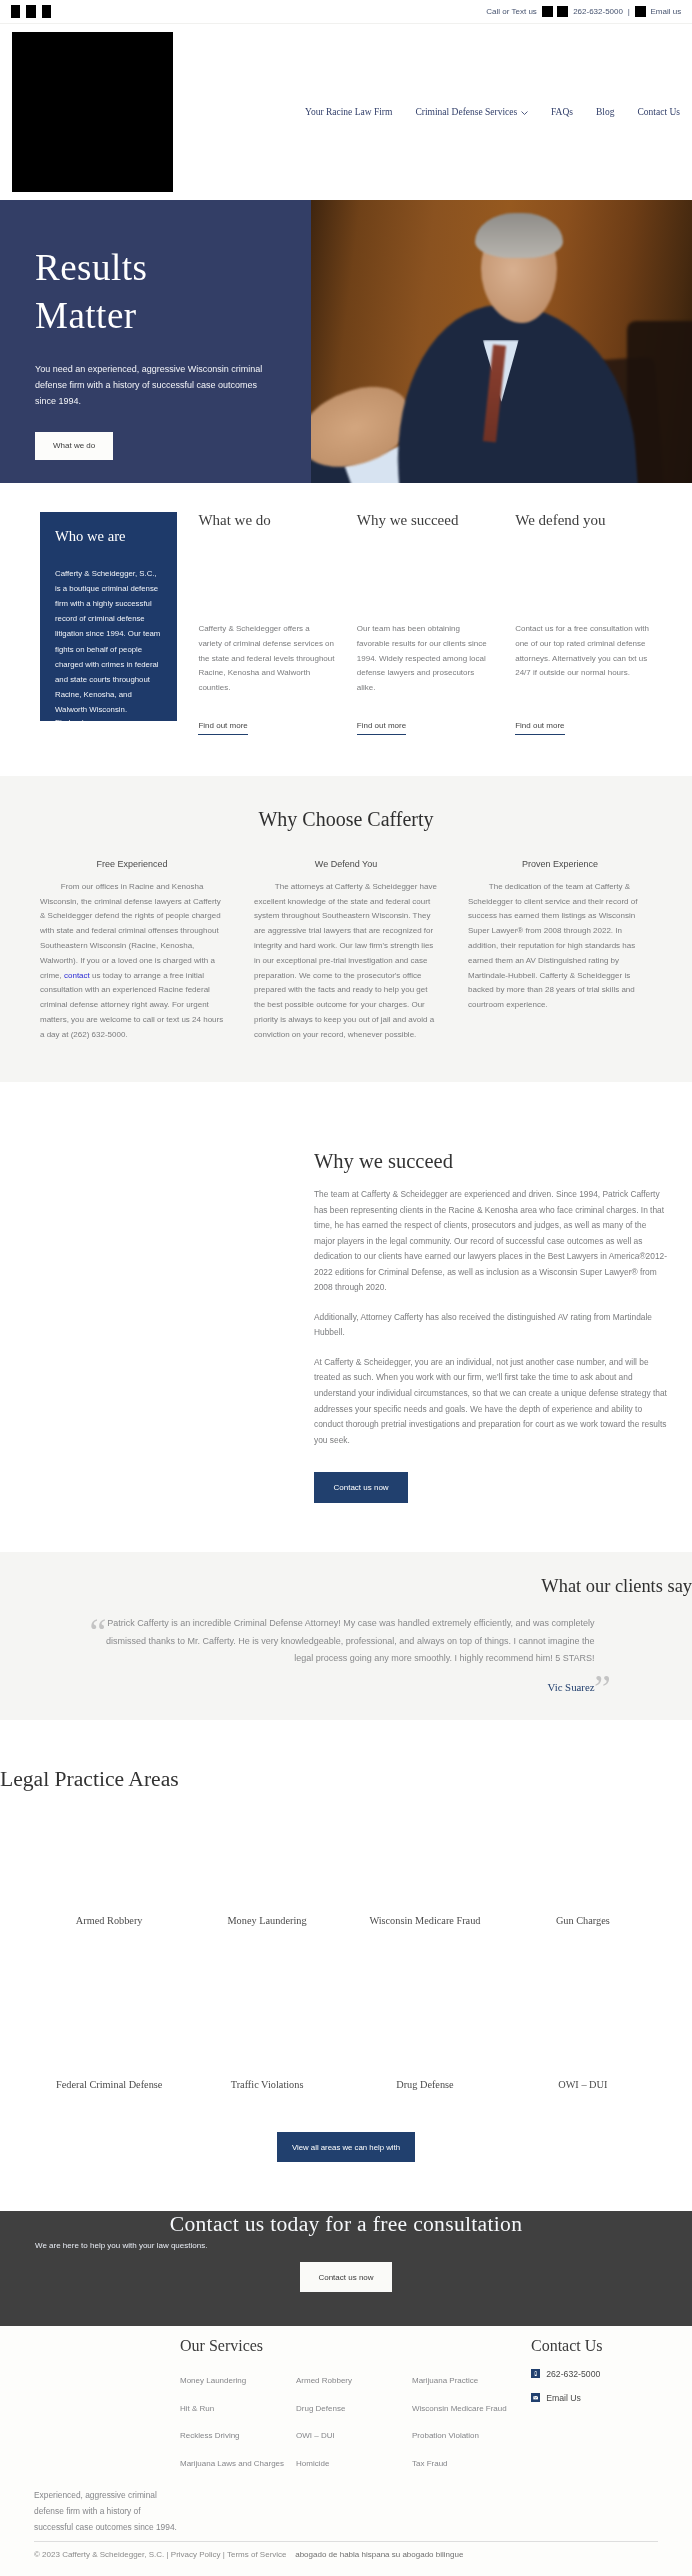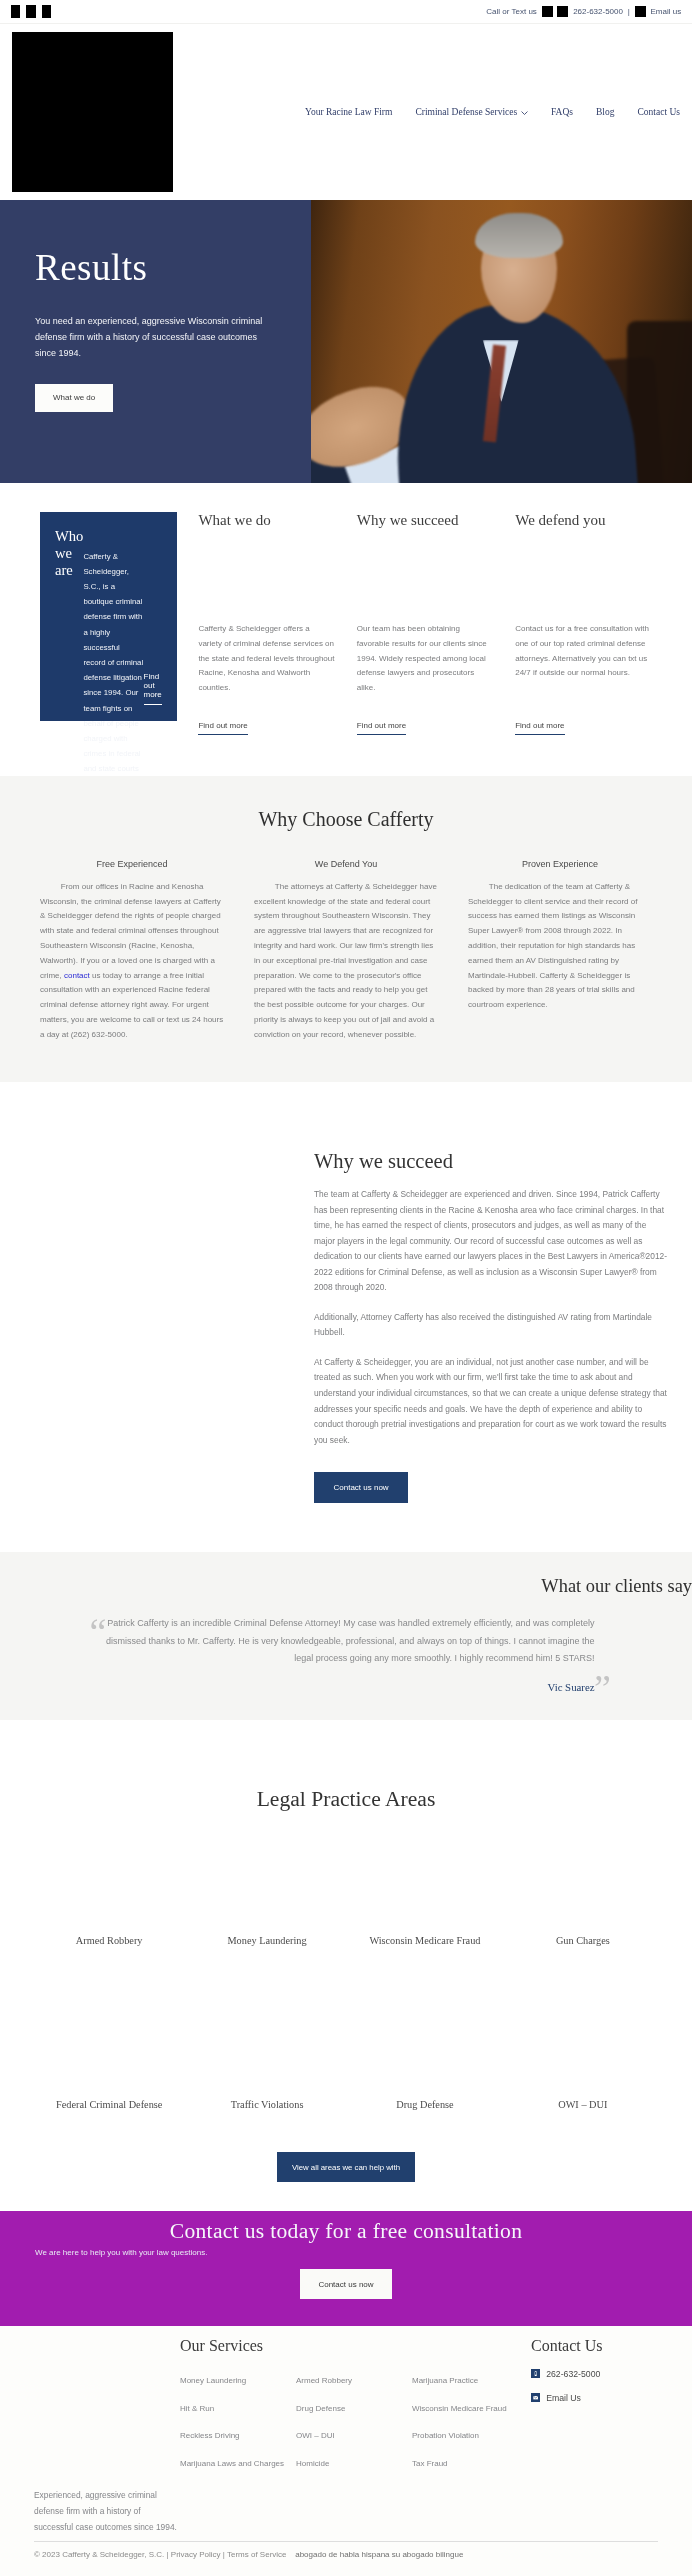--- a/index.html
+++ b/index.html
@@ -57,21 +57,21 @@
   .cuff { left: 38px; bottom: -7.6px; width: 70px; height: 38px; background: #d7e3f1;
           transform: rotate(-20deg); filter: blur(1.1px); }
   .sleeve { left: -38px; bottom: -43px; width: 146px; height: 92px; background: #1c2840;
             transform: rotate(24deg); filter: blur(1.1px); }
 
   
   .intro { height: 293px; background: #fff; padding-top: 29px; overflow: hidden; }
   .intro-grid { width: 612px; margin: 0 auto; display: grid;
                 grid-template-columns: repeat(4, 1fr); gap: 21.6px; }
   .who-card { background: #1e3a6a; color: #fff; height: 209px; padding: 16px 15px;
-              display: flex; }
+              display: flex; flex-direction: column; }
   .who-card h3 { font-family: "Liberation Serif", serif; font-size: 14.6px; font-weight: 400; }
   .who-card p { margin-top: 20.5px; font-size: 7.8px; line-height: 1.95; color: #f2f4f8; }
   .who-card .find-link { margin-top: auto; color: #fff; border-bottom: 1.1px solid #fff;
                          padding-bottom: 4.9px; width: fit-content; font-size: 8px; }
   .intro-col { display: flex; flex-direction: column; height: 223px; }
   .intro-col h3 { font-family: "Liberation Serif", serif; font-size: 15px; font-weight: 400; color: #3d3d3d; }
   .intro-col p { margin-top: 93px; font-size: 8px; line-height: 1.85; color: #7b7c7e; }
   .intro-col .find-link { margin-top: auto; color: #454545; border-bottom: 1.6px solid #21406e;
                           padding-bottom: 4.3px; width: fit-content; font-size: 8px; }
 
@@ -99,34 +99,34 @@
   .quote-wrap { position: relative; width: 573px; margin: 18.4px auto 0; padding: 0 38px; }
   .quote-mark { position: absolute; font-family: "Liberation Serif", serif; font-size: 38px;
                 color: #c4c4c4; line-height: 1; }
   .quote-open { left: 30px; top: -2.2px; }
   .quote-close { right: 21.6px; bottom: -14px; }
   .quote-text { font-size: 9px; line-height: 1.95; color: #898a8c; }
   .quote-author { margin-top: 13px; font-family: "Liberation Serif", serif; font-size: 10.8px; color: #23406e; }
 
   
   .practice { height: 491px; background: #fff; padding-top: 47px; overflow: hidden; }
-  .practice h2 { text-align: center; font-family: "Liberation Serif", serif; font-weight: 400;
-                 font-size: 21.6px; color: #333; margin-top: 20px; }
+  .practice h2 { font-family: "Liberation Serif", serif; font-weight: 400;
+                 font-size: 21.6px; color: #333; }
   .pa-grid { width: 612px; margin: 31px auto 0; display: grid;
              grid-template-columns: repeat(4, 1fr); column-gap: 19.5px; row-gap: 59px; }
   .pa-card { text-align: center; }
   .pa-img { height: 81px; background: #fff; }
   .pa-label { margin-top: 8.7px; font-family: "Liberation Serif", serif; font-size: 10.3px;
               color: #4b4b4b; line-height: 1.5; }
   .pa-btn-row { text-align: center; margin-top: 40px; }
   .pa-btn { display: inline-block; background: #21406e; color: #fff; font-size: 7.8px;
             padding: 10.3px 15px; border: none; cursor: pointer; }
 
   
-  .cta { height: 115px; background: #a21caf; padding-top: 8px; overflow: hidden; }
+  .cta { height: 115px; background: #404040; padding-top: 1px; overflow: hidden; }
   .cta h2 { text-align: center; font-family: "Liberation Serif", serif; font-weight: 400;
             font-size: 21.6px; color: #f6f8fb; letter-spacing: 0.3px; }
   .cta-sub { margin: 4.3px 0 0 35px; font-size: 8px; color: #e8ecf4; }
   .cta-btn-row { text-align: center; margin-top: 12px; }
   .white-btn { display: inline-block; background: #fafaf8; color: #3a3a3a; font-size: 8px;
                padding: 10.3px 18.4px; border: none; cursor: pointer; }
 
   
   .footer { height: 251px; background: #fdfdfb; position: relative; overflow: hidden; }
   .footer-top { display: flex; padding: 10.8px 34px 0; }
@@ -192,20 +192,21 @@
     <a class="nav-item">
       <span>Contact Us</span>
     </a>
   </nav>
 </div>
 
 <div class="hero">
   <div class="hero-left">
     <h1 class="hero-title">
       <div>Results</div>
+      <div>Matter</div>
     </h1>
     <p class="hero-sub">You need an experienced, aggressive Wisconsin criminal defense firm with a history of successful case outcomes since 1994.</p>
     <a class="hero-btn">What we do</a>
   </div>
   <div class="hero-photo">
     <div class="ph chair1"></div>
     <div class="ph chair2"></div>
     <div class="ph sleeve"></div>
     <div class="ph cuff"></div>
     <div class="ph hand"></div>

